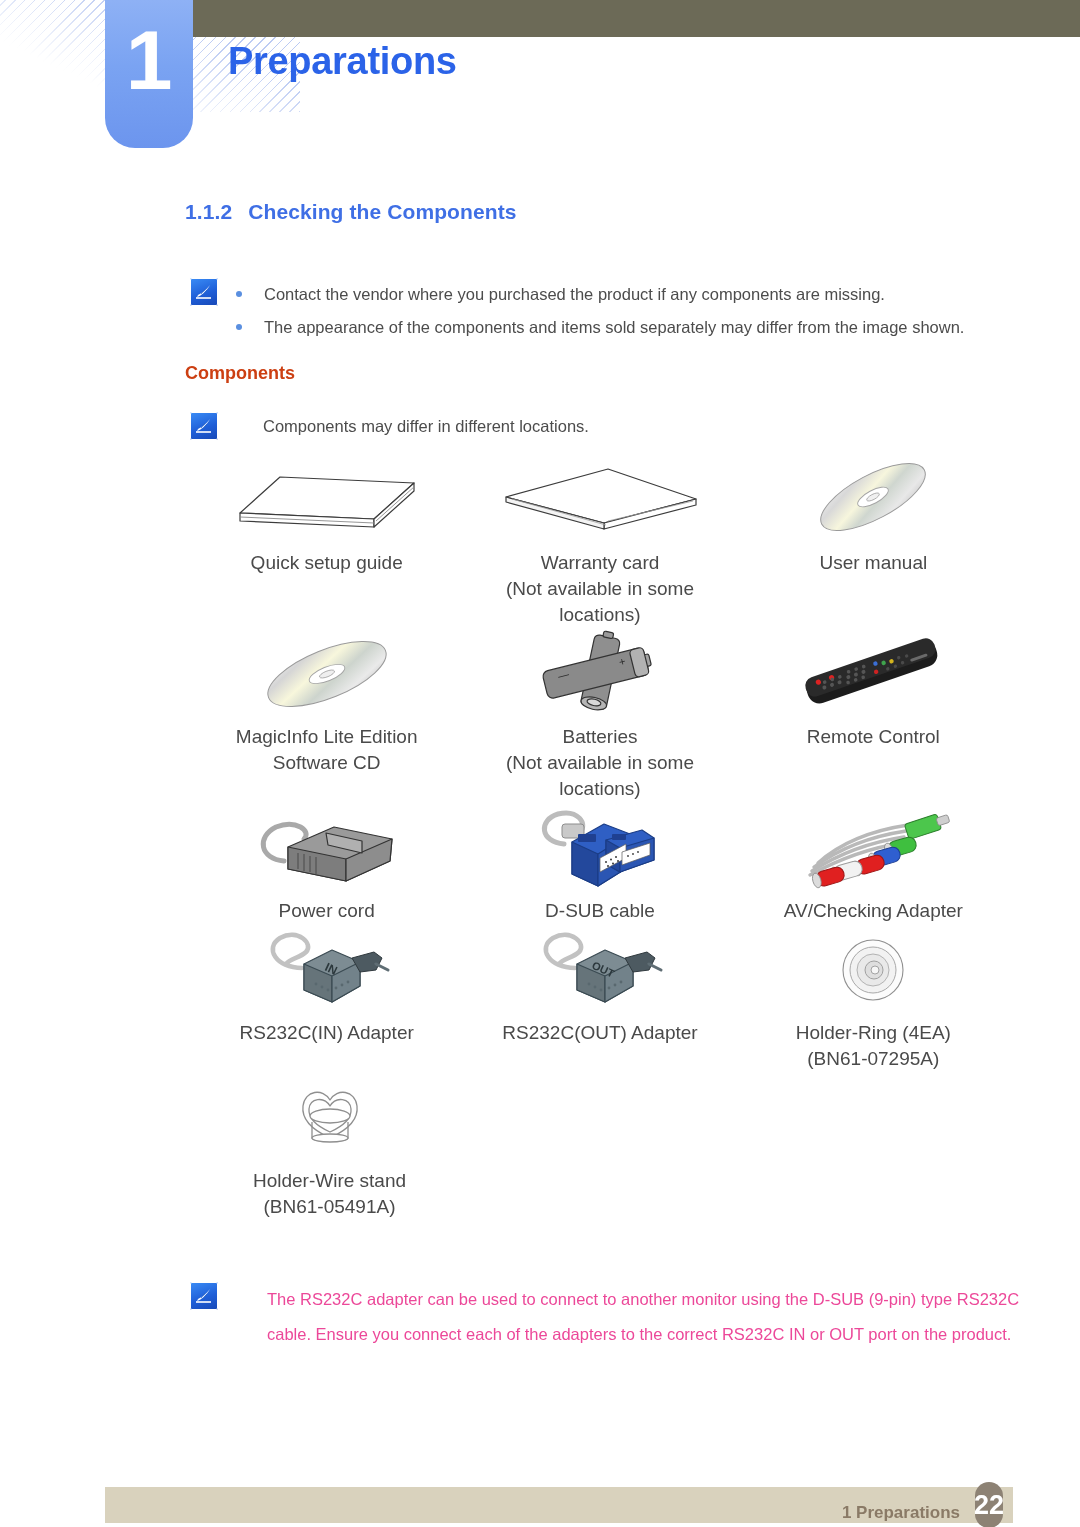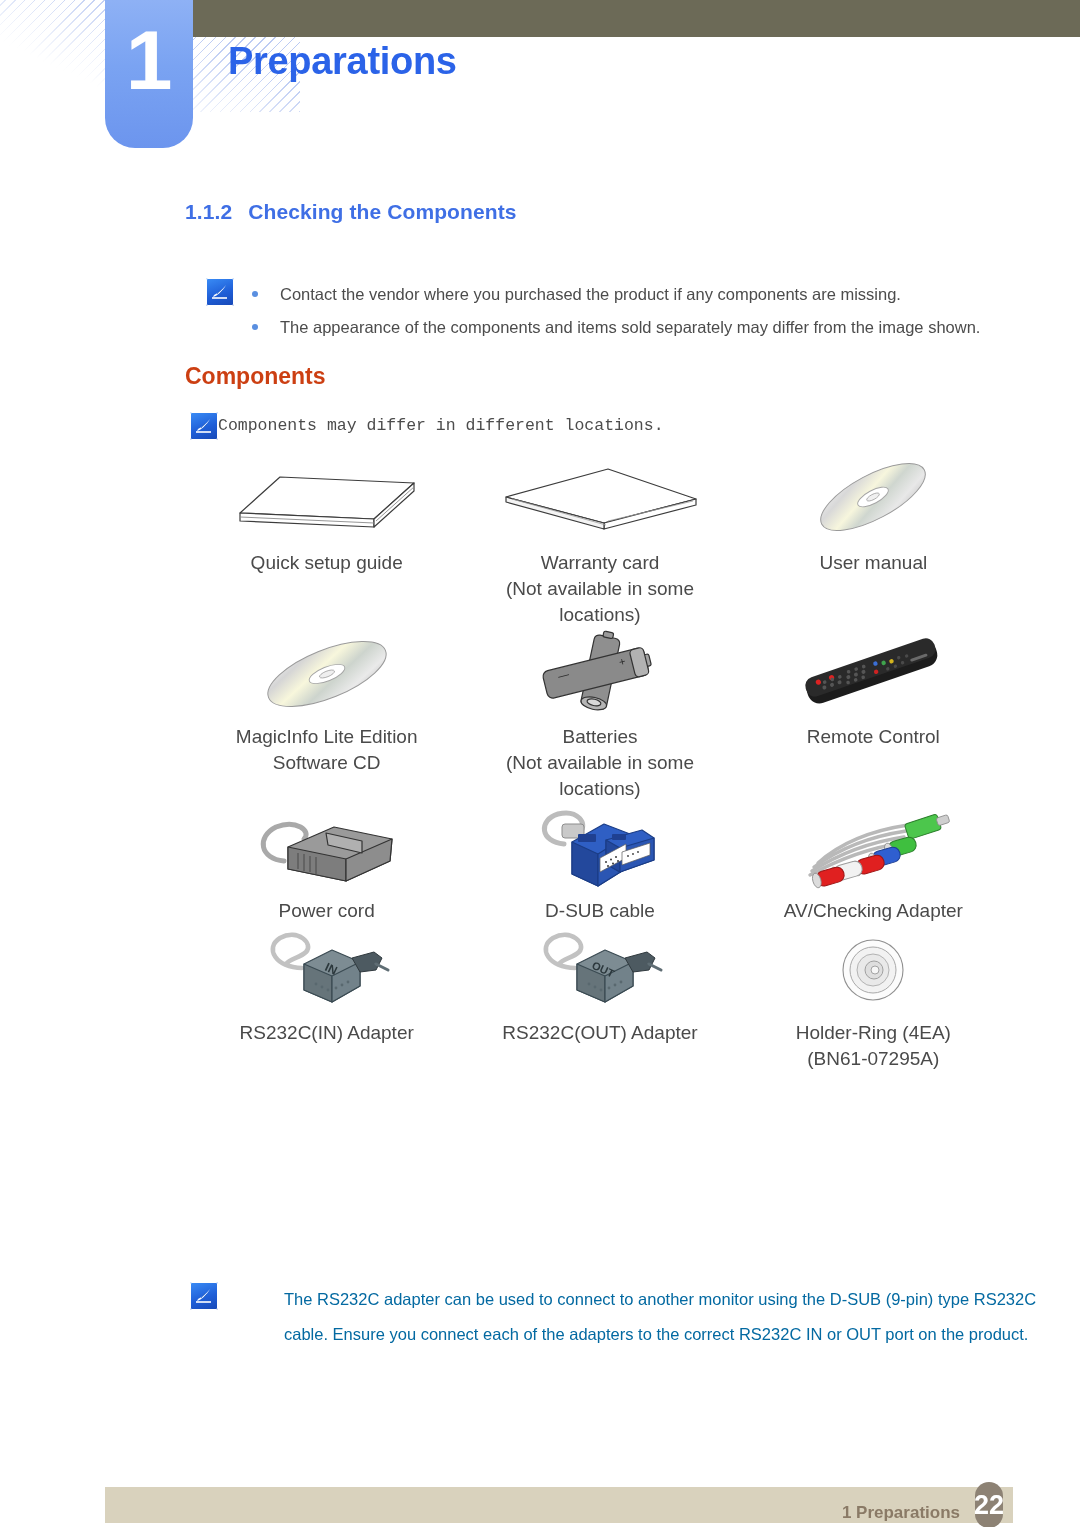--- a/index.html
+++ b/index.html
@@ -69,29 +69,29 @@
   .note-block .bullets{margin-left:18px;}
   .note-line{
     font-size:16.5px;color:#4c4c4c;line-height:33px;white-space:nowrap;
   }
   .note-line .dot{
     display:inline-block;width:6px;height:6px;border-radius:50%;
     background:#5a8fe0;vertical-align:middle;margin-right:22px;
     position:relative;top:-2px;
   }
 
-  #note-top{left:206px;top:278px;}
+  #note-top{left:190px;top:278px;}
   #note-mid{left:190px;top:412px;}
-  #note-mid .body{font-size:16.5px;color:#4c4c4c;line-height:28px;font-family:Liberation Mono, monospace;}
+  #note-mid .body{margin-left:45px;font-size:16.5px;color:#4c4c4c;line-height:28px;}
   #note-bottom{left:190px;top:1282px;}
-  #note-bottom .body{margin-left:66px;font-size:16.5px;color:#0369a1;line-height:35px;white-space:nowrap;}
+  #note-bottom .body{margin-left:49px;font-size:16.5px;color:#ec4899;line-height:35px;white-space:nowrap;}
 
   .components-head{
     position:absolute;left:185px;top:363px;
-    font-size:23px;font-weight:bold;color:#cc3f12;
+    font-size:18px;font-weight:bold;color:#cc3f12;
   }
 
   
   .grid{position:absolute;left:190px;top:458px;width:820px;}
   .grid-row{display:flex;width:100%;}
   .cell{width:279px;display:flex;flex-direction:column;align-items:center;}
   .art{height:92px;display:flex;align-items:center;justify-content:center;width:100%;}
   .caption{
     text-align:center;font-size:19px;color:#4a4a4a;line-height:26px;
     margin-top:4px;
@@ -507,20 +507,39 @@
           <circle cx="42" cy="40" r="4" fill="#f6f6f6" stroke="#9a9a9a" stroke-width=".9"></circle>
         </svg>
       </div>
       <div class="caption">
         <span>Holder-Ring (4EA)</span>
         <span class="l2">(BN61-07295A)</span>
       </div>
     </div>
   </div>
 
+  <div class="grid-row">
+    <div class="cell">
+      <div class="art">
+        <svg width="90" height="72" viewBox="0 0 90 72" aria-hidden="true">
+          <g fill="none" stroke="#8f8f8f" stroke-width="1.3" stroke-linejoin="round">
+            <path d="M45 18 C38 6 20 8 18 24 C16 40 32 50 45 56 C58 50 74 40 72 24 C70 8 52 6 45 18 Z"></path>
+            <path d="M45 24 C39 14 25 16 24 27 C23 38 34 45 45 50 C56 45 67 38 66 27 C65 16 51 14 45 24 Z"></path>
+            <ellipse cx="45" cy="34" rx="20" ry="7" fill="#ffffff"></ellipse>
+            <path d="M27 40 L27 56 C27 60 63 60 63 56 L63 40"></path>
+            <ellipse cx="45" cy="56" rx="18" ry="4" fill="#ffffff"></ellipse>
+          </g>
+        </svg>
+      </div>
+      <div class="caption">
+        <span>Holder-Wire stand</span>
+        <span class="l2">(BN61-05491A)</span>
+      </div>
+    </div>
+  </div>
 
 </div>
 
 <div class="note-block" id="note-bottom">
   <div class="note-icon">
     <svg width="22" height="22" viewBox="0 0 22 22" aria-hidden="true">
       <path d="M4 16 C8 15 13 11 17 4 C13 9 9 12 5 14 Z" fill="#ffffff" opacity=".95"></path>
       <path d="M3 17 L18 17" stroke="#ffffff" stroke-width="1.6" fill="none"></path>
       <path d="M8 13 L12 8" stroke="#2a64c8" stroke-width=".8" fill="none"></path>
       <path d="M10 14 L14 9" stroke="#2a64c8" stroke-width=".8" fill="none"></path>

